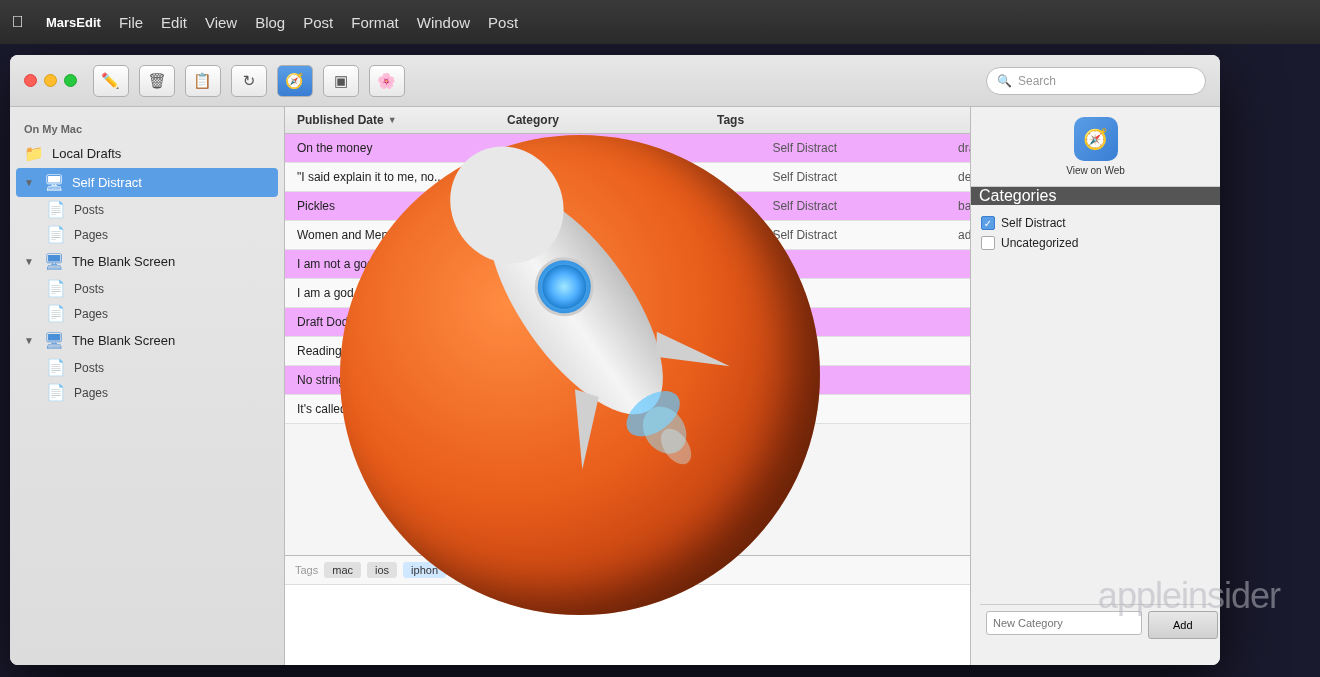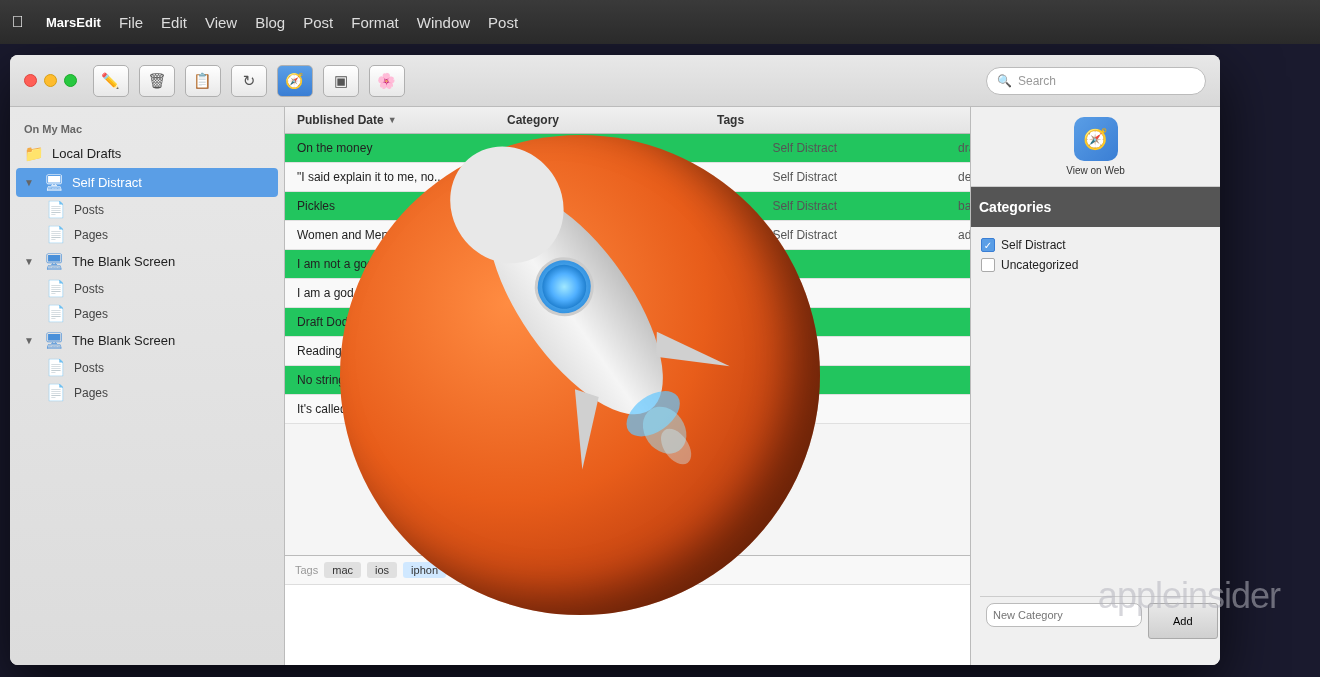--- a/index.html
+++ b/index.html
@@ -199,21 +199,21 @@
     .sort-arrow { font-size: 9px; color: #666; }
 
     
     .table-body {
       overflow-y: auto;
       flex: 1;
     }
     .table-row {
       display: flex;
       border-bottom: 1px solid #e0e0e0;
-      background: #22c55e;
+      background: #f0abfc;
       cursor: pointer;
     }
     .table-row:nth-child(even) { background: #f9f9f9; }
     .td {
       font-size: 12px;
       color: #222;
       padding: 7px 12px;
       overflow: hidden;
       text-overflow: ellipsis;
       white-space: nowrap;
@@ -261,25 +261,25 @@
     .view-on-web-label {
       font-size: 10px;
       color: #333;
       text-align: center;
     }
 
     .categories-panel {
       padding: 10px;
     }
     .categories-title {
-      font-size: 14px;
-      font-weight: 700;
+      font-size: 16px;
+      font-weight: 400;
       color: #fff;
       background: #555;
-      padding: 12px 8px;
+      padding: 0 8px;
       margin: -10px -10px 8px -10px;
     }
     .category-item {
       display: flex;
       align-items: center;
       gap: 6px;
       font-size: 12px;
       color: #222;
       padding: 3px 0;
     }
@@ -335,27 +335,27 @@
       display: flex;
       gap: 6px;
       padding: 6px;
       border-top: 1px solid #ccc;
       margin-top: auto;
     }
     .new-cat-input {
       flex: 1;
       height: 24px;
       border: 1px solid #bbb;
-      border-radius: 8px;
+      border-radius: 3px;
       font-size: 11px;
       padding: 0 6px;
       background: #fff;
     }
     .new-cat-btn {
-      height: 36px;
+      height: 28px;
       padding: 0 24px;
       background: linear-gradient(180deg, #e8e8e8 0%, #d0d0d0 100%);
       border: 1px solid #aaa;
       border-radius: 3px;
       font-size: 11px;
       cursor: pointer;
     }
 
     
     .rocket-overlay {

